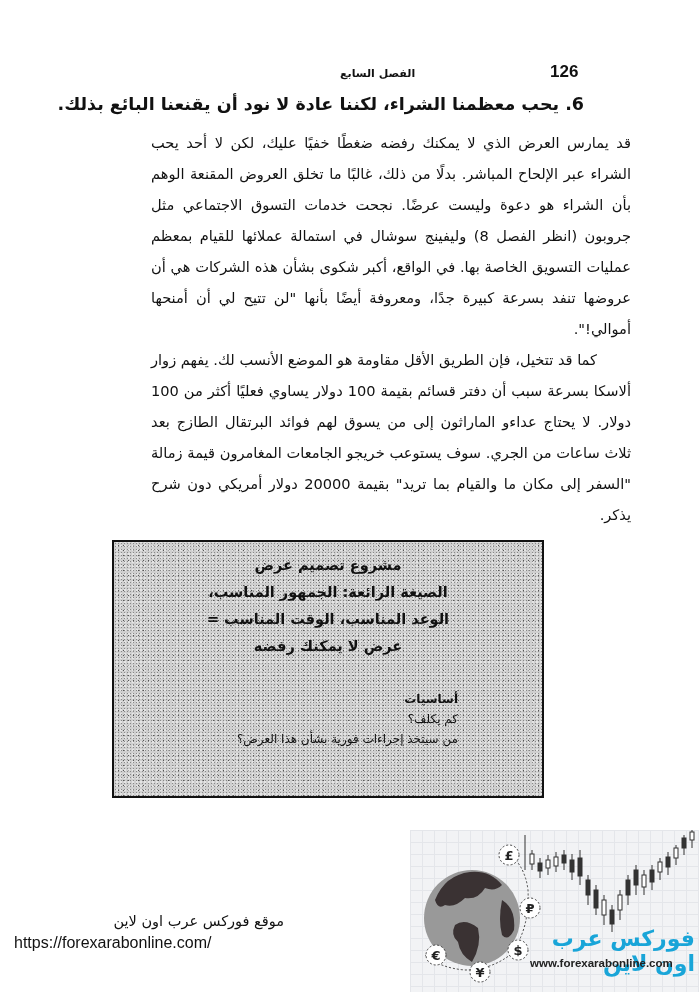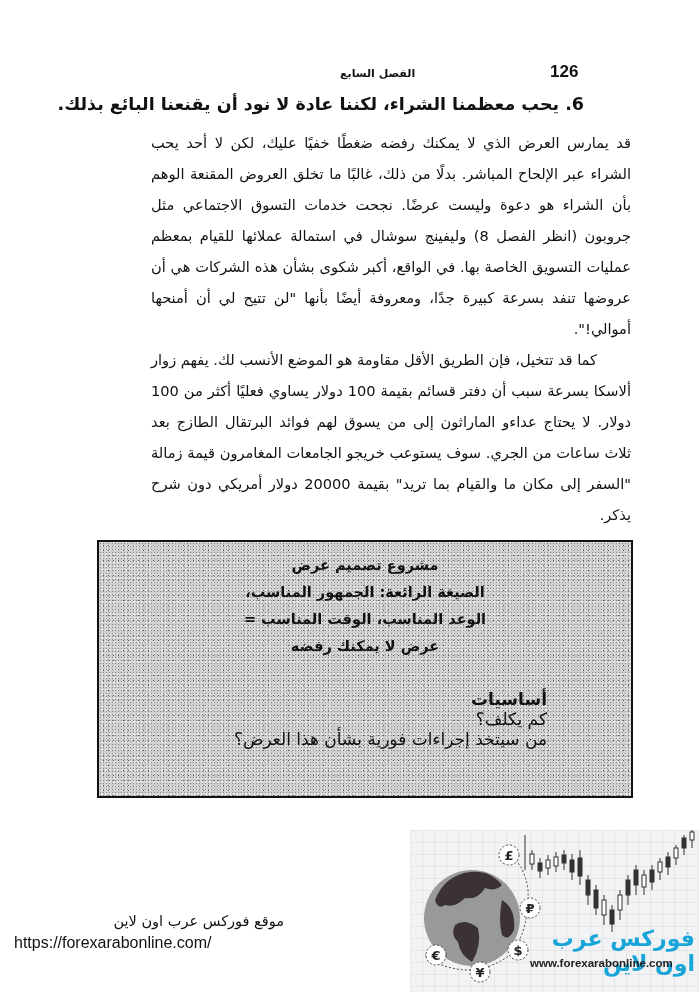--- a/index.html
+++ b/index.html
@@ -23,37 +23,37 @@
   }
   .body-text {
     position: absolute; left: 107px; width: 480px; direction: rtl; text-align: justify;
     font-size: 14.6px; line-height: 31px; margin-left: 44px;
   }
   .body-text p { margin: 0; text-align-last: right; }
   .p1 { top: 127px; }
   .p2 { top: 344px; }
   .p2 .first { text-indent: 34px; }
   .callout {
-    position: absolute; left: 97px; top: 540px; width: 536px; height: 258px;
+    position: absolute; left: 112px; top: 540px; width: 432px; height: 258px;
     border: 2px solid #111; box-sizing: border-box;
     background-color: #cfcfcf;
     background-image:
       radial-gradient(#888 0.6px, transparent 0.8px),
       radial-gradient(#fff 0.6px, transparent 0.8px),
       radial-gradient(#555 0.5px, transparent 0.7px);
     background-size: 3px 3px, 4px 4px, 5px 5px;
     background-position: 0 0, 1px 2px, 2px 1px;
   }
   .callout-title-block {
     position: absolute; left: 0; right: 0; top: 10px; text-align: center; direction: rtl;
     font-weight: bold; font-size: 14.5px; line-height: 27px; color: #111;
   }
   .callout-list {
     position: absolute; right: 84px; top: 147px; direction: rtl; text-align: right;
-    font-size: 17px; line-height: 20px; color: #111;
+    font-size: 12px; line-height: 20px; color: #111;
   }
   .callout-list .label { font-weight: bold; }
   .footer-text {
     position: absolute; left: 14px; top: 910px; width: 270px; 
     font-family: "Liberation Sans", sans-serif; font-size: 16px; line-height: 22px; color: #111;
   }
   .footer-text .ar { direction: rtl; font-family: "DejaVu Sans", sans-serif; font-size: 14.5px; }
   .logo {
     position: absolute; left: 410px; top: 830px; width: 289px; height: 162px;
     background-color: #f2f3f5;

